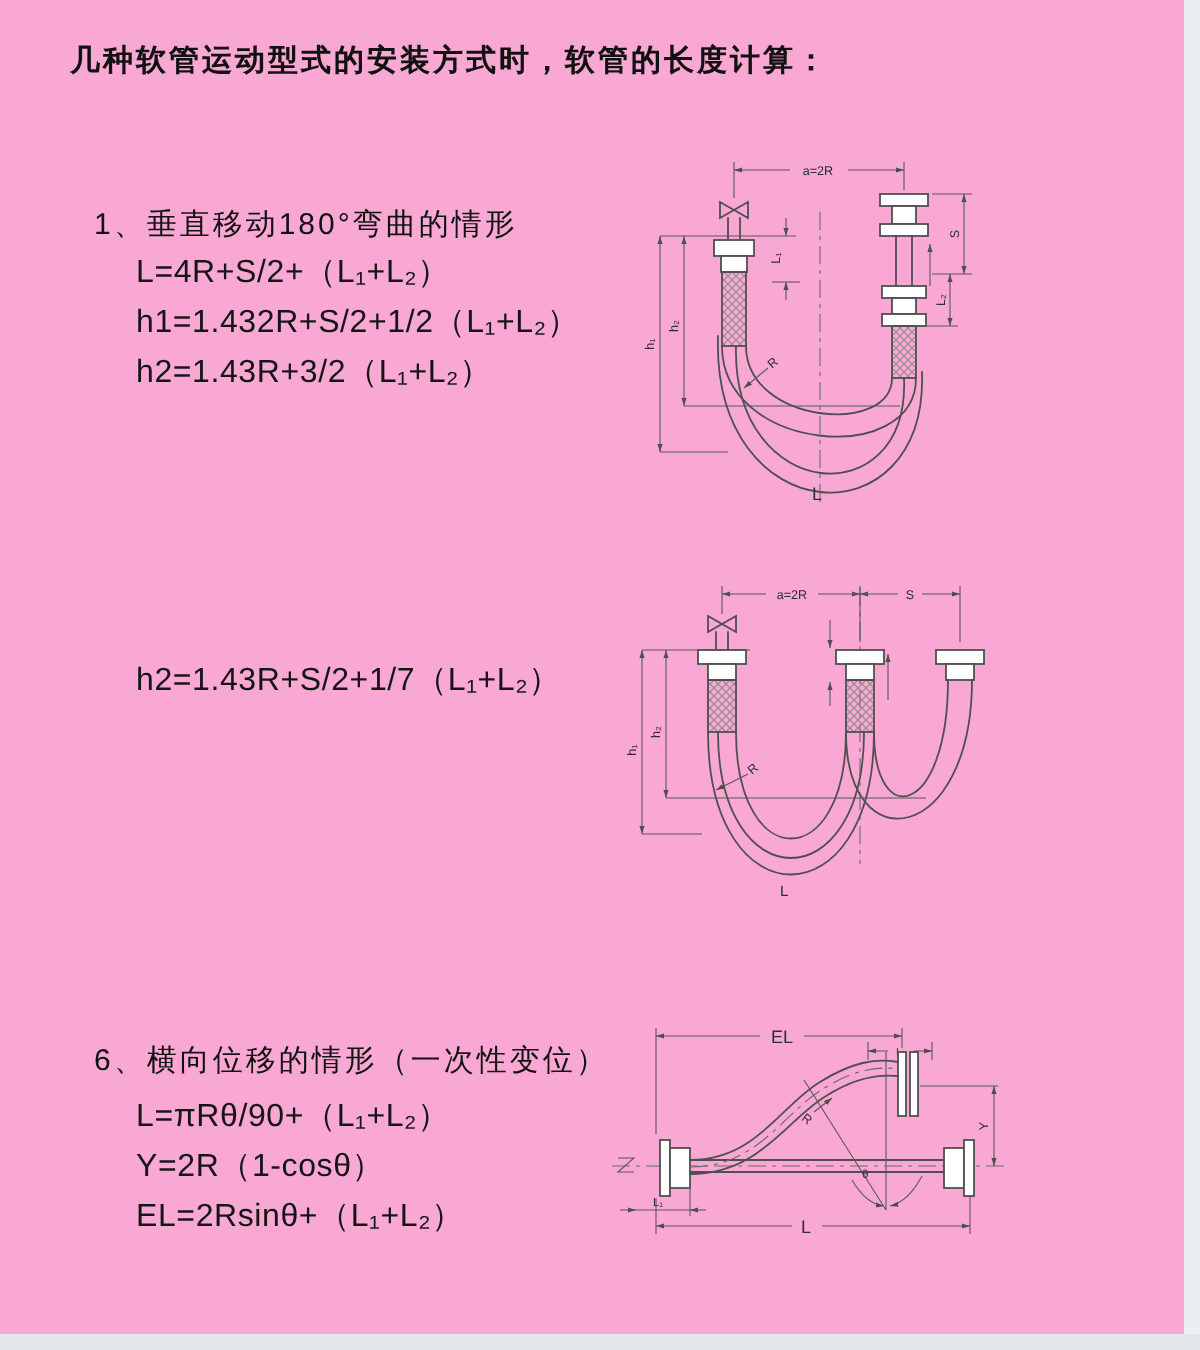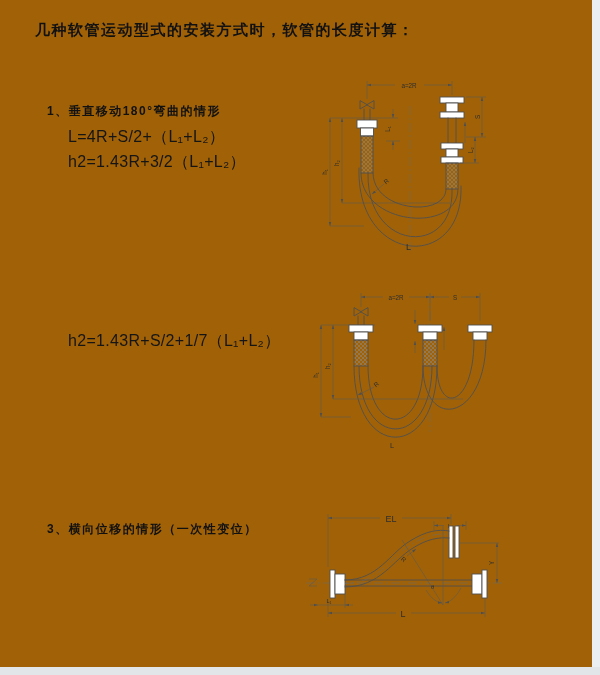--- a/index.html
+++ b/index.html
@@ -1,29 +1,29 @@
 <!DOCTYPE html>
 <html><head>
 <meta charset="utf-8">
 <style>
   html,body{margin:0;padding:0;}
   body{
     width:600px;height:675px;position:relative;background:#ffffff;
     font-family:"Liberation Sans","DejaVu Sans",sans-serif;color:#1c1c1c;
     overflow:hidden;
   }
-  .page{position:absolute;inset:0;background:#a16207;}
+  .page{position:absolute;inset:0;background:#f9a8d4;}
   .edge-right{position:absolute;top:0;right:0;width:8px;height:100%;background:#eceff1;}
   .edge-bottom{position:absolute;bottom:0;left:0;width:100%;height:8px;background:#e3e6e8;}
   .title{
     position:absolute;left:35px;top:21px;font-size:15px;font-weight:700;
     letter-spacing:1.5px;color:#111;
   }
   .sec-heading{
-    position:absolute;font-size:12px;font-weight:700;letter-spacing:1.5px;color:#111;
+    position:absolute;font-size:15px;font-weight:400;letter-spacing:1.5px;color:#111;
   }
   .formulas{position:absolute;font-size:16px;line-height:25px;color:#151515;letter-spacing:.3px;}
   .formula{white-space:nowrap;}
   svg.diagram{position:absolute;overflow:visible;}
   
   .st {stroke:#4f4f4f;stroke-width:.9;fill:none;stroke-linecap:round;}
   .fitting{stroke:#4f4f4f;stroke-width:.9;fill:#ffffff;}
   .braid{stroke:#4f4f4f;stroke-width:.9;fill:url(#braidhatch);}
   .dim{stroke:#585858;stroke-width:.55;fill:none;}
   .cl{stroke:#6a6a6a;stroke-width:.55;fill:none;stroke-dasharray:9 3 2 3;}
@@ -33,28 +33,34 @@
 </head>
 <body>
 
 <div class="page">
 
   <div class="title">几种软管运动型式的安装方式时，软管的长度计算：</div>
 
   <div class="sec-heading" style="left:47px;top:103px">1、垂直移动180°弯曲的情形</div>
   <div class="formulas" style="left:68px;top:124px">
     <div class="formula">L=4R+S/2+（L₁+L₂）</div>
+    <div class="formula">h1=1.432R+S/2+1/2（L₁+L₂）</div>
     <div class="formula">h2=1.43R+3/2（L₁+L₂）</div>
   </div>
 
   <div class="formulas" style="left:68px;top:328px">
     <div class="formula">h2=1.43R+S/2+1/7（L₁+L₂）</div>
   </div>
 
-  <div class="sec-heading" style="left:47px;top:521px">3、横向位移的情形（一次性变位）</div>
+  <div class="sec-heading" style="left:47px;top:521px">6、横向位移的情形（一次性变位）</div>
+  <div class="formulas" style="left:68px;top:546px">
+    <div class="formula">L=πRθ/90+（L₁+L₂）</div>
+    <div class="formula">Y=2R（1-cosθ）</div>
+    <div class="formula">EL=2Rsinθ+（L₁+L₂）</div>
+  </div>
 
   <svg class="diagram" style="left:320px;top:66px" width="272" height="192" viewBox="0 0 272 192">
     <defs>
       <marker id="ma" markerWidth="8" markerHeight="6" refX="7.5" refY="3" orient="auto-start-reverse">
         <path d="M0,0.6 L7.5,3 L0,5.4 Z" fill="#4f4f4f"></path>
       </marker>
       <pattern id="braidhatch" patternUnits="userSpaceOnUse" width="4" height="4">
         <path d="M0 0 L4 4 M4 0 L0 4" stroke="#8a8a8a" stroke-width="0.55"></path>
       </pattern>
     </defs>

